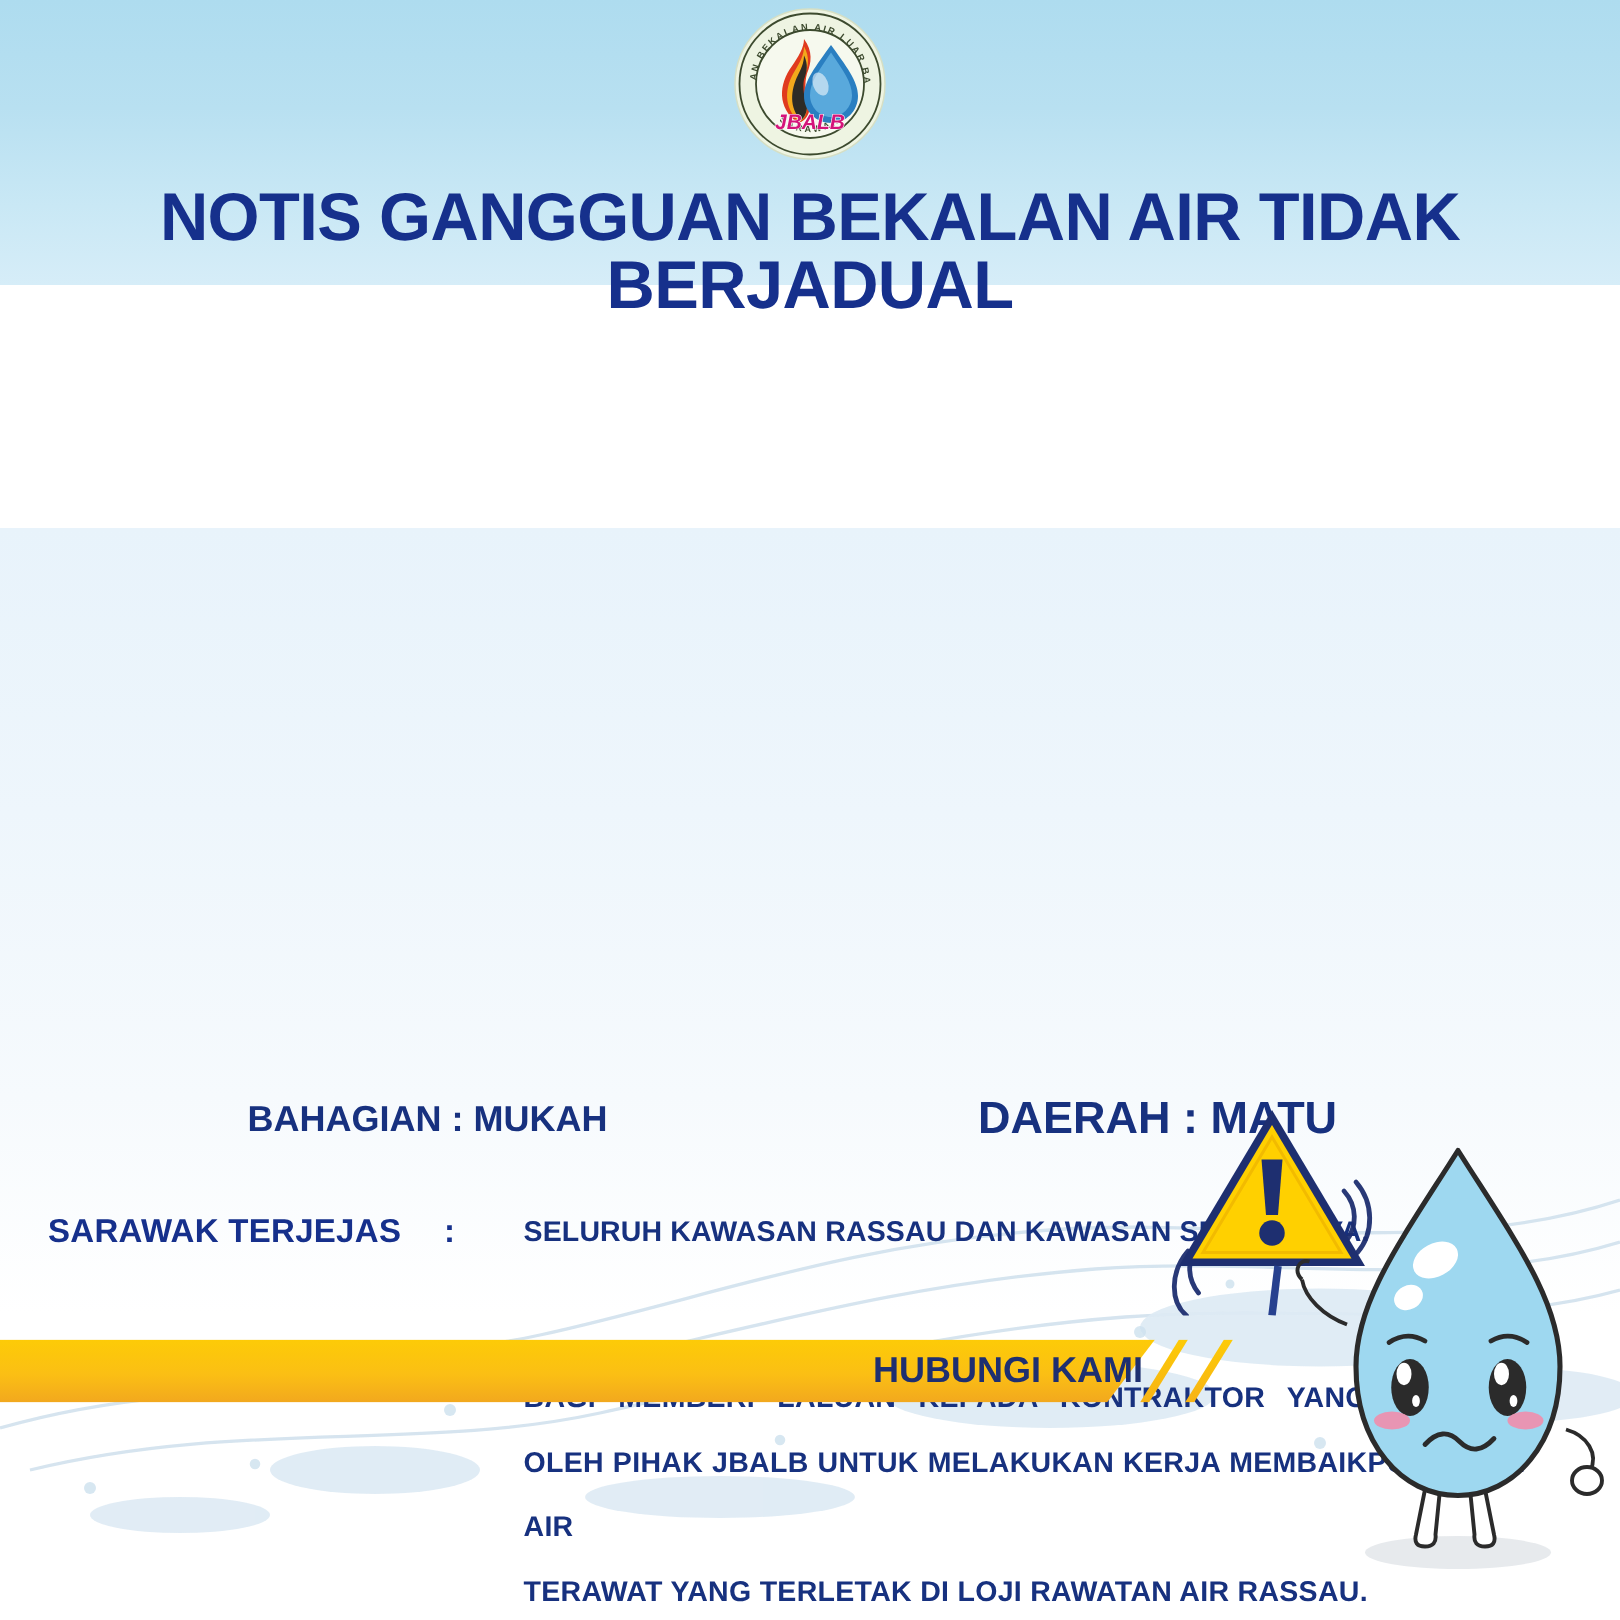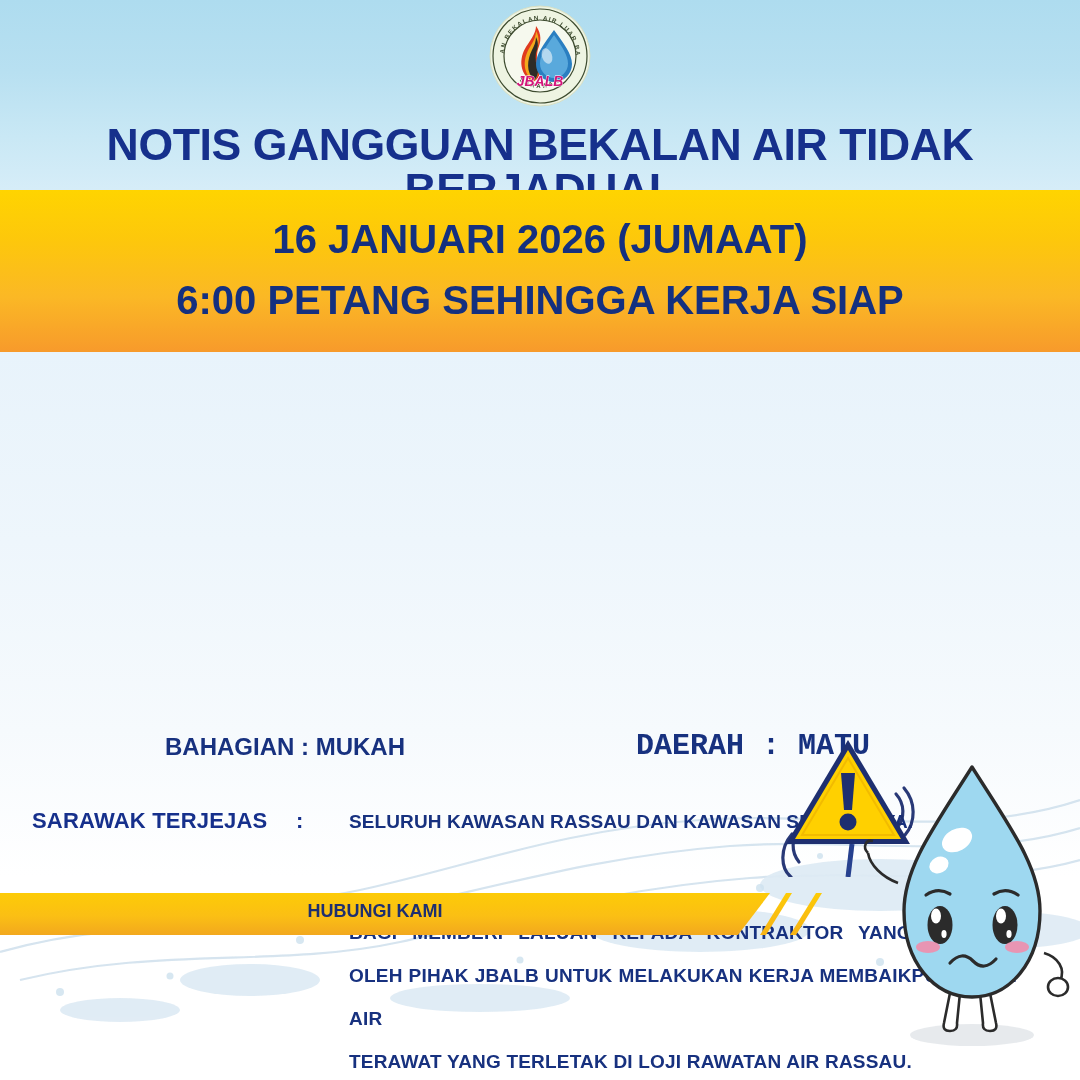--- a/index.html
+++ b/index.html
@@ -52,22 +52,22 @@
   
   .splash { position:absolute; left:0; bottom:0; width:1080px; height:400px; opacity:.85; }
   .splash svg { display:block; width:1080px; height:400px; }
 
   .rowBD { position:absolute; left:0; top:383px; width:1080px; height:46px; }
   .bahagian {
     position:absolute; left:165px; top:0; color:#17317f;
     font-size:24px; font-weight:bold; line-height:1;
   }
   .daerah {
-    position:absolute; left:636px; top:-4px; color:#17317f;
-    font-size:30px; font-weight:bold; line-height:1;font-family:Liberation Mono, monospace;
+    position:absolute; left:652px; top:-4px; color:#17317f;
+    font-size:30px; font-weight:bold; line-height:1;
   }
 
   .field { position:absolute; }
   .field .lab {
     position:absolute; left:32px; top:0; color:#16308c;
     font-size:22px; font-weight:bold; line-height:1; letter-spacing:.2px;
   }
   .field .colon {
     position:absolute; left:296px; top:0; color:#16308c;
     font-size:22px; font-weight:bold; line-height:1;
@@ -92,22 +92,22 @@
     background:linear-gradient(180deg,#fdcb07 0%,#fbbf14 55%,#f2a81e 100%);
     clip-path:polygon(0 0, 770px 0, 738px 42px, 0 42px);
   }
   .hk-s1, .hk-s2 {
     position:absolute; top:0; height:42px; width:26px;
     background:linear-gradient(180deg,#fdcb07 0%,#f7b315 100%);
   }
   .hk-s1 { left:760px; clip-path:polygon(32px 0,26px 0,0 42px,6px 42px); width:46px;}
   .hk-s2 { left:790px; clip-path:polygon(32px 0,26px 0,0 42px,6px 42px); width:46px;}
   .hk-label {
-    position:absolute; left:0; top:9px; width:750px; text-align:center;
-    color:#1e2f70; font-size:18px; font-weight:bold; line-height:1;
+    position:absolute; left:12px; top:9px; width:750px; text-align:right;
+    color:#1e2f70; font-size:24px; font-weight:bold; line-height:1;
   }
 
   
   .contacts { position:absolute; left:0; top:940px; width:1080px; height:140px; }
 
   
   .mascot { position:absolute; left:862px; top:735px; width:218px; height:345px; }
   .mascot svg { display:block; width:218px; height:345px; }
   .warning { position:absolute; left:778px; top:732px; width:140px; height:145px; }
   .warning svg { display:block; width:140px; height:145px; }
@@ -141,24 +141,20 @@
         </text>
         <text font-family="Liberation Sans, sans-serif" font-size="6" font-weight="bold" fill="#3c4a2e" letter-spacing="2">
           <textPath href="#arcBot" startOffset="50%" text-anchor="middle">SARAWAK</textPath>
         </text>
         <text x="52" y="82" text-anchor="middle" font-family="Liberation Sans, sans-serif" font-size="14" font-weight="bold" font-style="italic" fill="#d4157a" stroke="#ffffff" stroke-width="0.8" paint-order="stroke">JBALB</text>
       </svg>
     </div>
     <div class="title">NOTIS GANGGUAN BEKALAN AIR TIDAK BERJADUAL</div>
   </div>
 
-  <div class="dateband">
-    <div class="l1">16 JANUARI 2026 (JUMAAT)</div>
-    <div class="l2">6:00 PETANG SEHINGGA KERJA SIAP</div>
-  </div>
 
   <div class="bodyarea">
     <div class="splash">
       <svg viewBox="0 0 1080 400" xmlns="http://www.w3.org/2000/svg">
         <g fill="none" stroke="#ccdeeb" stroke-width="2.2" opacity=".95">
           <path d="M0 250 C120 205 250 235 360 210 C470 186 560 150 700 140 C820 131 960 160 1080 120"></path>
           <path d="M0 272 C140 232 260 258 380 232 C500 206 600 176 730 166 C850 157 970 182 1080 148"></path>
           <path d="M20 300 C160 266 280 288 400 262 C520 236 620 208 750 198 C870 189 980 208 1080 180"></path>
         </g>
         <g fill="#d8e7f2" opacity=".9">

